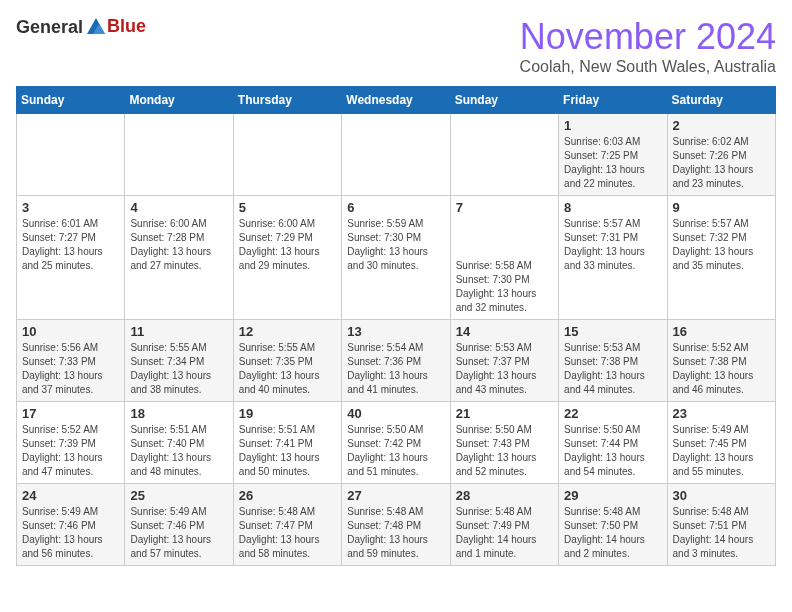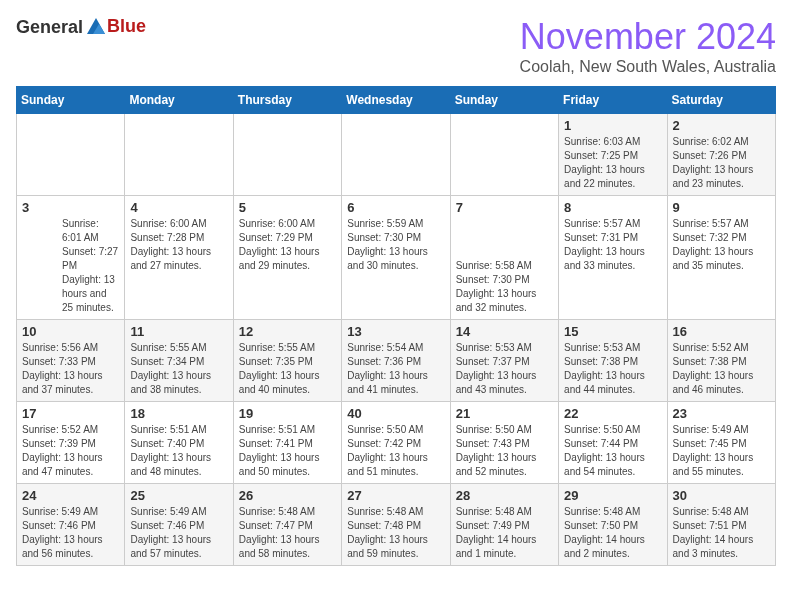--- a/index.html
+++ b/index.html
@@ -143,21 +143,21 @@
         <td>
           <span class="day-number">2</span>
           <div class="day-info" style="white-space: pre-line;">Sunrise: 6:02 AM
 Sunset: 7:26 PM
 Daylight: 13 hours and 23 minutes.</div>
         </td>
       </tr>
       <tr>
         <td>
           <span class="day-number">3</span>
-          <div class="day-info" style="white-space: pre-line; margin-left: 40px;">Sunrise: 6:01 AM
+          <div class="day-info" style="white-space: pre-line;">Sunrise: 6:01 AM
 Sunset: 7:27 PM
 Daylight: 13 hours and 25 minutes.</div>
         </td>
         <td>
           <span class="day-number">4</span>
           <div class="day-info" style="white-space: pre-line;">Sunrise: 6:00 AM
 Sunset: 7:28 PM
 Daylight: 13 hours and 27 minutes.</div>
         </td>
         <td>

